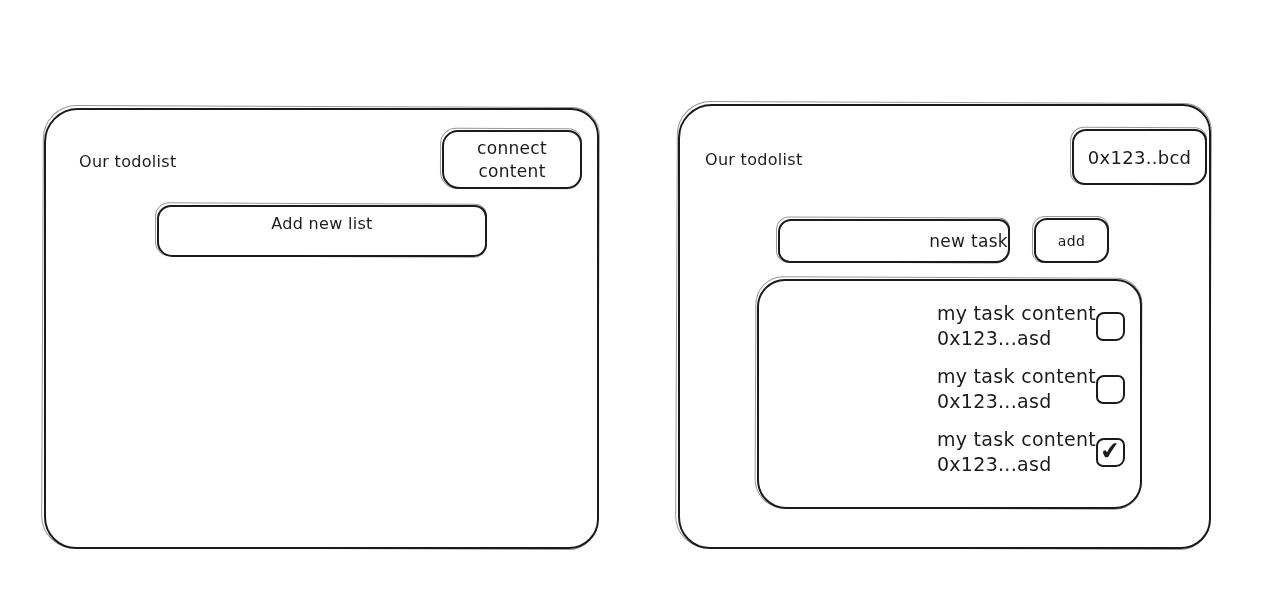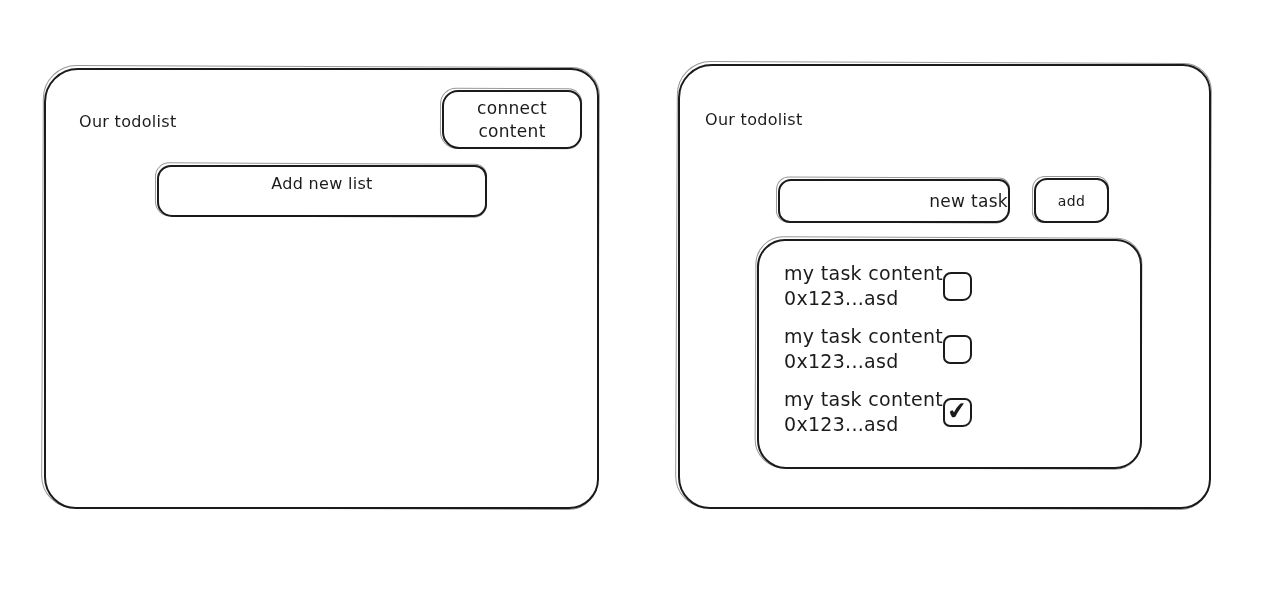--- a/index.html
+++ b/index.html
@@ -4,21 +4,21 @@
 <style>
   :root { --ink: #1b1b1b; --bg: #ffffff; }
   * { margin: 0; padding: 0; box-sizing: border-box; }
   html, body { width: 1280px; height: 593px; background: var(--bg); overflow: hidden; }
   body {
     font-family: "DejaVu Sans", sans-serif;
     color: var(--ink);
     letter-spacing: 0.3px;
     position: relative;
   }
-  .canvas { position: absolute; inset: 0; }
+  .canvas { position: absolute; inset: 0; margin-top: 40px; }
 
   
   .sketch {
     position: relative;
     border: 2px solid var(--ink);
     background: #fff;
   }
   .sketch::before {
     content: "";
     position: absolute;
@@ -97,21 +97,21 @@
     position: absolute;
     left: 77px; top: 173px; width: 385px; height: 230px;
     border-radius: 28px 26px 27px 29px;
     padding: 20px 15px 0 25px;
     display: flex;
     flex-direction: column;
   }
   .task-row {
     display: flex;
     align-items: center;
-    justify-content: flex-start;
+    justify-content: flex-end;
     height: 50px;
     margin-bottom: 13px;
   }
   .task-text { font-size: 19px; line-height: 25px; }
   .task-content, .task-address { white-space: nowrap; }
 
   .checkbox {
     width: 29px; height: 29px;
     flex: 0 0 29px;
     border: 2.4px solid var(--ink);
@@ -135,20 +135,21 @@
   <section class="panel panel-left sketch">
     <div class="panel-title">Our todolist</div>
     <button class="btn connect-wallet sketch">connect content</button>
     <div class="add-list-box sketch">
       <span>Add new list</span>
     </div>
   </section>
 
   <section class="panel panel-right sketch">
     <div class="panel-title">Our todolist</div>
+    <button class="btn wallet-address sketch">0x123..bcd</button>
 
     <div class="new-task-input sketch">
       <span>new task</span>
     </div>
     <button class="btn add-btn sketch">add</button>
 
     <div class="task-list sketch">
   <div class="task-row">
     <div class="task-text">
       <div class="task-content">my task content</div>

